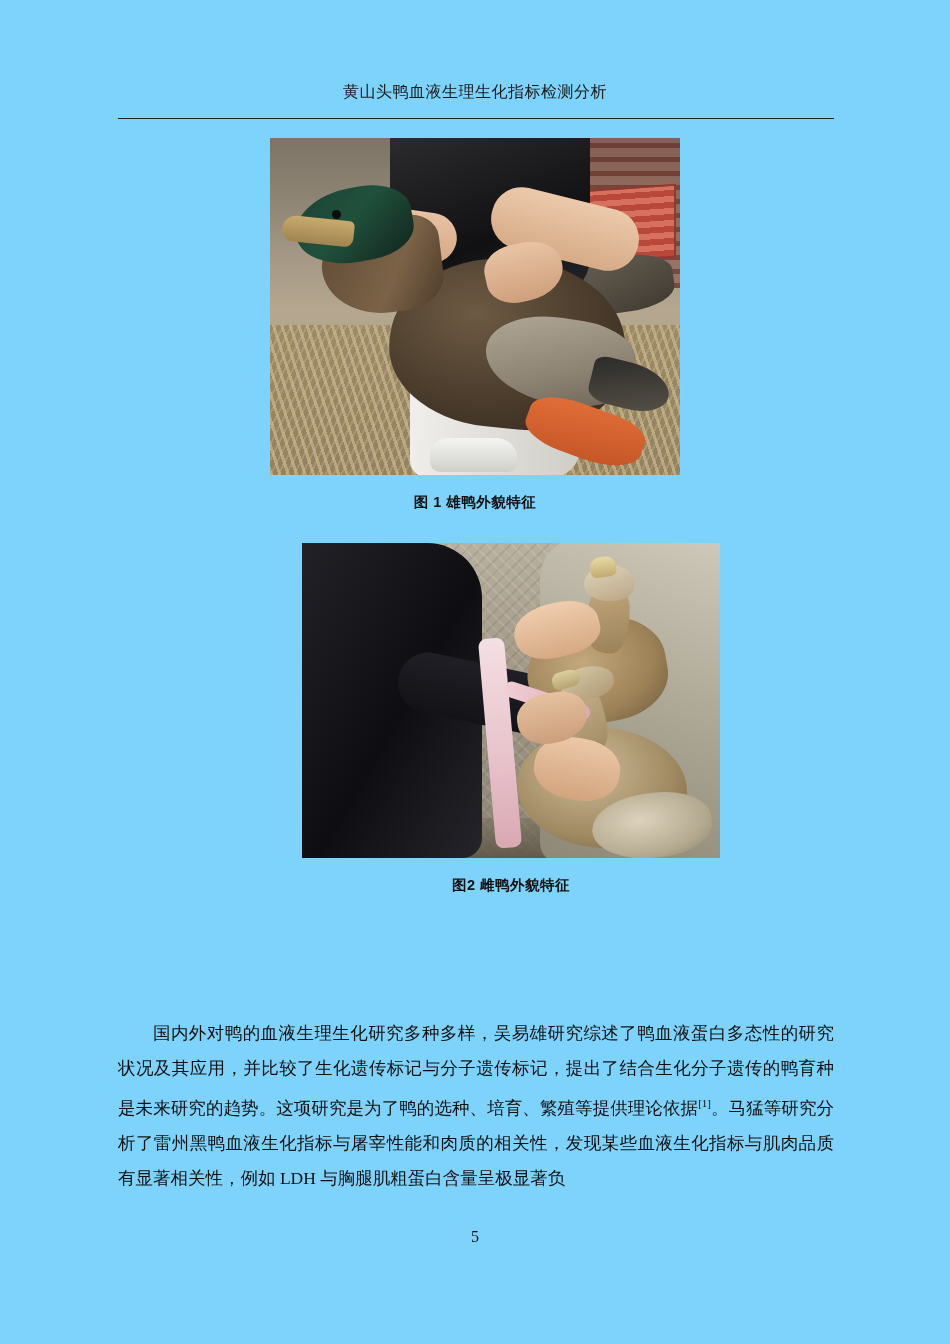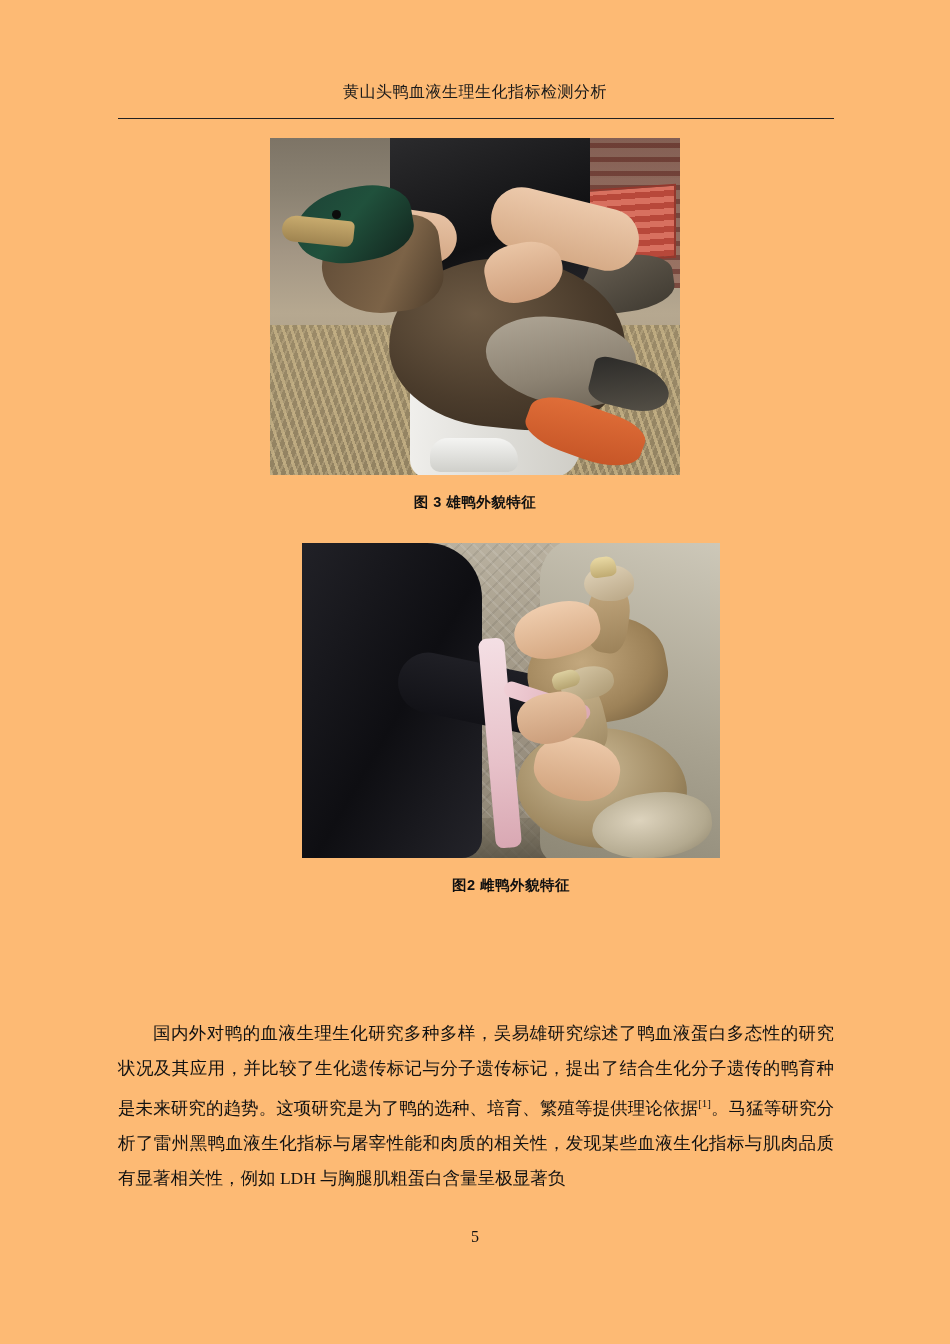--- a/index.html
+++ b/index.html
@@ -3,21 +3,21 @@
 <meta charset="utf-8">
 <style>
   html, body {
     margin: 0;
     padding: 0;
     background: #e9e9e9;
   }
   .page {
     width: 950px;
     height: 1344px;
-    background: #fdba74;
+    background: #7dd3fc;
     position: relative;
     margin: 0 auto;
     overflow: hidden;
     font-family: "Liberation Serif", "DejaVu Serif", serif;
     color: #111;
     box-sizing: border-box;
   }
   .header {
     position: absolute;
     top: 82px;
@@ -355,21 +355,21 @@
       <div class="p1-duck-wing"></div>
       <div class="p1-duck-tail"></div>
       <div class="p1-foot"></div>
       <div class="p1-arm-left"></div>
       <div class="p1-duck-neck"></div>
       <div class="p1-duck-head"></div>
       <div class="p1-duck-bill"></div>
       <div class="p1-duck-eye"></div>
       <div class="p1-hand"></div>
     </div>
-    <div class="caption">图 3  雄鸭外貌特征</div>
+    <div class="caption">图 1  雄鸭外貌特征</div>
   </div>
 
   <div class="figure-block fig2">
     <div class="photo photo2">
       <div class="p2-bg"></div>
       <div class="p2-mesh"></div>
       <div class="p2-ground"></div>
       <div class="p2-person-right"></div>
       <div class="p2-person-left"></div>
       <div class="p2-arm"></div>

